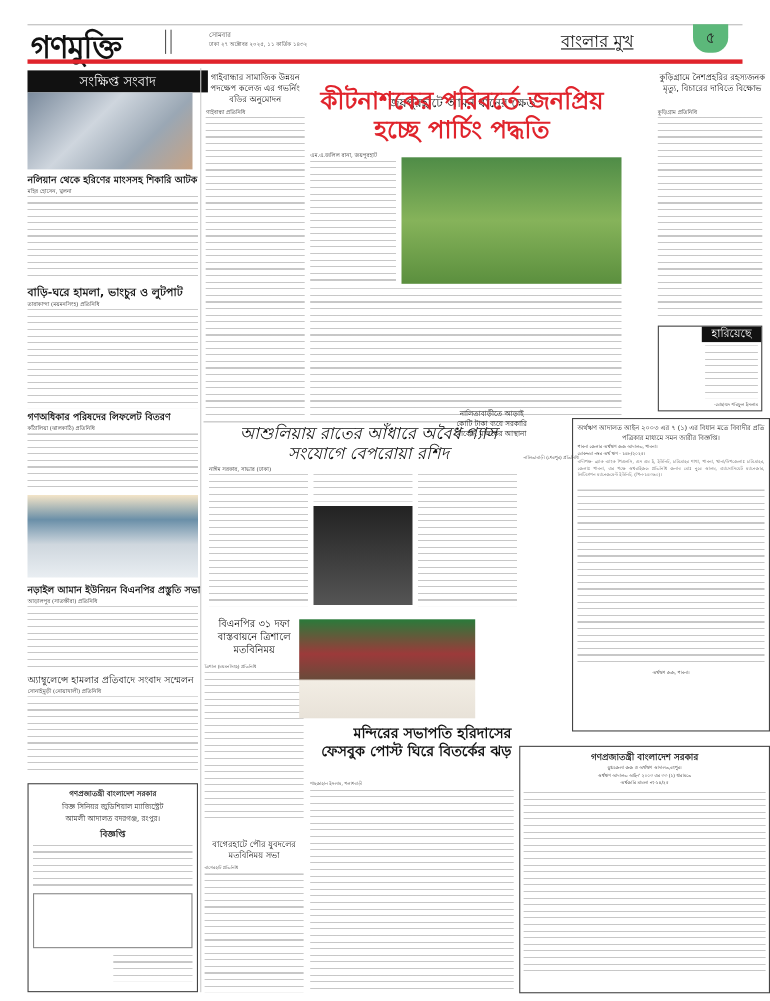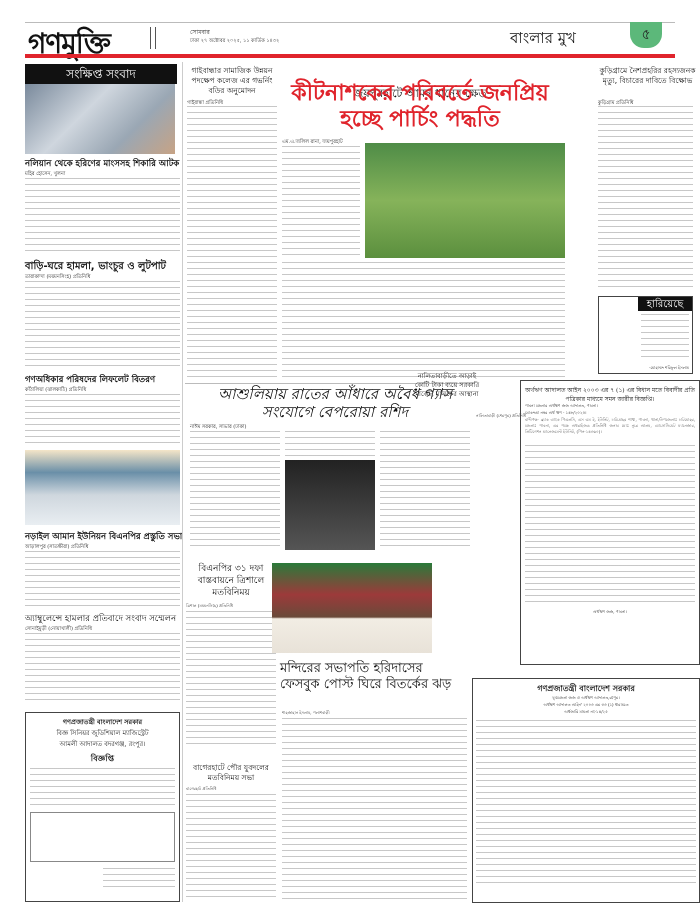--- a/index.html
+++ b/index.html
@@ -3,21 +3,21 @@
 <meta charset="utf-8">
 <style>
   * { box-sizing: border-box; margin: 0; padding: 0; }
   body { width: 700px; height: 910px; background: #fff; font-family: "DejaVu Serif", serif; color: #222; position: relative; overflow: hidden; }
   .abs { position: absolute; }
   .masthead-top { left: 25px; top: 22px; width: 650px; border-top: 1px solid #bbb; }
   .logo { left: 28px; top: 22px; font-size: 28px; font-weight: bold; letter-spacing: -1px; color: #111; font-family: "DejaVu Sans", sans-serif; }
   .logo-sep { left: 150px; top: 27px; width: 6px; height: 22px; border-left: 1px solid #555; border-right: 1px solid #555; }
   .dayname { left: 190px; top: 27px; font-size: 6px; color: #444; }
   .dateline { left: 190px; top: 37px; font-size: 5px; color: #444; }
-  .section-name { left: 510px; top: 26px; font-size: 15px; color: #111; font-family: "DejaVu Sans", sans-serif; }
+  .section-name { left: 510px; top: 26px; font-size: 15px; color: #111; font-family: "DejaVu Sans", sans-serif; text-decoration: underline; }
   .page-num { left: 630px; top: 22px; width: 32px; height: 26px; background: #5cb87a; display:flex; align-items:center; justify-content:center; font-size: 14px; color:#222; border-radius: 0 0 14px 14px; }
   .redrule { left: 25px; top: 54px; width: 650px; height: 4px; background: #e0242c; }
   .box-black { background: #111; color: #fff; text-align: center; font-family: "DejaVu Sans", sans-serif; }
   .photo { background: linear-gradient(135deg,#7a8a9c,#cfd6de 40%,#9aa7b4 70%,#c7a385); }
   .photo2 { background: linear-gradient(180deg,#2a7a3a 0%,#9c3a3a 35%,#6a4a3a 60%,#f2ede4 62%,#e8e2d8 100%); }
   .photo3 { background: linear-gradient(180deg,#4f8c47,#86b35a 50%,#5b8f3e); }
   .photo4 { background: linear-gradient(180deg,#f4e5c8,#6a8fa8 30%,#cfd7de 60%,#e9eef2); }
   .photo5 { background: linear-gradient(180deg,#222,#555); }
   .hl { font-family: "DejaVu Sans", sans-serif; color: #111; }
   .byline { font-size: 5px; color: #333; }
@@ -33,21 +33,21 @@
 
 <div class="abs masthead-top"></div>
 <div class="abs logo">গণমুক্তি</div>
 <div class="abs logo-sep"></div>
 <div class="abs dayname">সোমবার</div>
 <div class="abs dateline">ঢাকা ২৭ অক্টোবর ২০২৫, ১১ কার্তিক ১৪৩২</div>
 <div class="abs section-name">বাংলার মুখ</div>
 <div class="abs page-num">৫</div>
 <div class="abs redrule"></div>
 
-<div class="abs box-black" style="left:25px;top:64px;width:152px;height:20px;font-size:12px;line-height:20px;">সংক্ষিপ্ত সংবাদ</div>
+<div class="abs box-black" style="left:25px;top:64px;width:164px;height:20px;font-size:12px;line-height:20px;">সংক্ষিপ্ত সংবাদ</div>
 <div class="abs photo" style="left:25px;top:84px;width:150px;height:70px;"></div>
 <div class="abs hl" style="left:25px;top:157px;width:155px;font-size:8.5px;font-weight:bold;">নলিয়ান থেকে হরিণের মাংসসহ শিকারি আটক</div>
 <div class="abs byline" style="left:25px;top:170px;">মহির হোসেন, খুলনা</div>
 <div class="abs filler" style="left:25px;top:178px;width:155px;height:78px;"></div>
 
 <div class="abs hl" style="left:25px;top:258px;width:155px;font-size:10px;font-weight:bold;">বাড়ি-ঘরে হামলা, ভাংচুর ও লুটপাট</div>
 <div class="abs byline" style="left:25px;top:273px;">তারাকান্দা (ময়মনসিংহ) প্রতিনিধি</div>
 <div class="abs filler" style="left:25px;top:281px;width:155px;height:90px;"></div>
 
 <div class="abs hl" style="left:25px;top:373px;width:155px;font-size:8.5px;font-weight:bold;">গণঅধিকার পরিষদের লিফলেট বিতরণ</div>
@@ -115,21 +115,21 @@
   <div class="body-text" style="height:24px;">বাদীপক্ষ- ব্র্যাক ব্যাংক পিএলসি, এস এম ই, ইউনিট, চাটমোহর শাখা, পাবনা, থানা/উপজেলাঃ চাটমোহর, জেলাঃ পাবনা, এর পক্ষে অথরাইজড প্রতিনিধি জনাব মোঃ নুরে আলম, এ্যাসোসিয়েট ম্যানেজার, লিটিগেশন ম্যানেজমেন্ট ইউনিট, (পিন-১৪৩৬০)।</div>
   <div class="filler" style="height:160px;margin-top:4px;"></div>
   <div style="font-size:4px;text-align:center;margin-top:4px;">অর্থঋণ জজ, পাবনা।</div>
 </div>
 
 <div class="abs hl" style="left:186px;top:562px;width:90px;font-size:9px;text-align:center;line-height:12px;">বিএনপির ৩১ দফা বাস্তবায়নে ত্রিশালে মতবিনিময়</div>
 <div class="abs byline" style="left:186px;top:603px;font-size:4px;">ত্রিশাল (ময়মনসিংহ) প্রতিনিধি</div>
 <div class="abs filler" style="left:186px;top:611px;width:90px;height:135px;"></div>
 <div class="abs photo2" style="left:272px;top:563px;width:160px;height:90px;"></div>
 
-<div class="abs hl" style="left:280px;top:660px;width:185px;font-size:13px;text-align:left;line-height:16px;">মন্দিরের সভাপতি হরিদাসের ফেসবুক পোস্ট ঘিরে বিতর্কের ঝড়</div>
+<div class="abs hl" style="left:280px;top:660px;width:185px;font-size:13px;text-align:right;line-height:16px;font-weight:bold;">মন্দিরের সভাপতি হরিদাসের ফেসবুক পোস্ট ঘিরে বিতর্কের ঝড়</div>
 <div class="abs byline" style="left:282px;top:710px;font-size:4px;">শাহজাহান ইসলাম, পলাশবাড়ী</div>
 <div class="abs filler" style="left:282px;top:718px;width:185px;height:185px;"></div>
 
 <div class="abs hl" style="left:186px;top:763px;width:90px;font-size:7.5px;text-align:center;line-height:10px;">বাগেরহাটে পৌর যুবদলের মতবিনিময় সভা</div>
 <div class="abs byline" style="left:186px;top:786px;font-size:4px;">বাগেরহাট প্রতিনিধি</div>
 <div class="abs filler" style="left:186px;top:794px;width:90px;height:108px;"></div>
 
 <div class="abs box" style="left:472px;top:678px;width:228px;height:225px;padding:3px;">
   <div style="text-align:center;font-size:8px;font-weight:bold;">গণপ্রজাতন্ত্রী বাংলাদেশ সরকার</div>
   <div style="text-align:center;font-size:4px;">যুগ্মজেলা জজ ও অর্থঋণ আদালত,রংপুর।</div>

